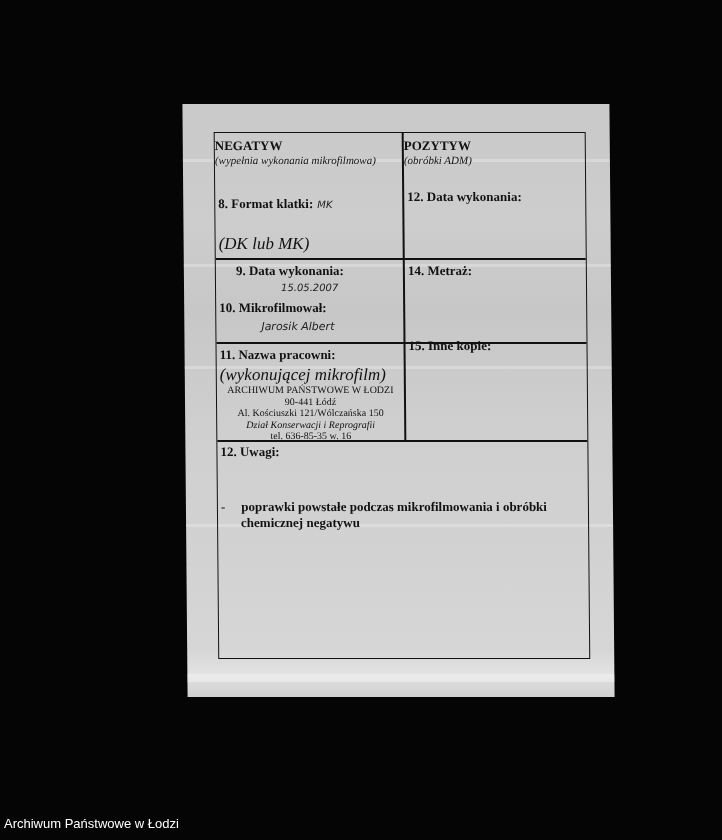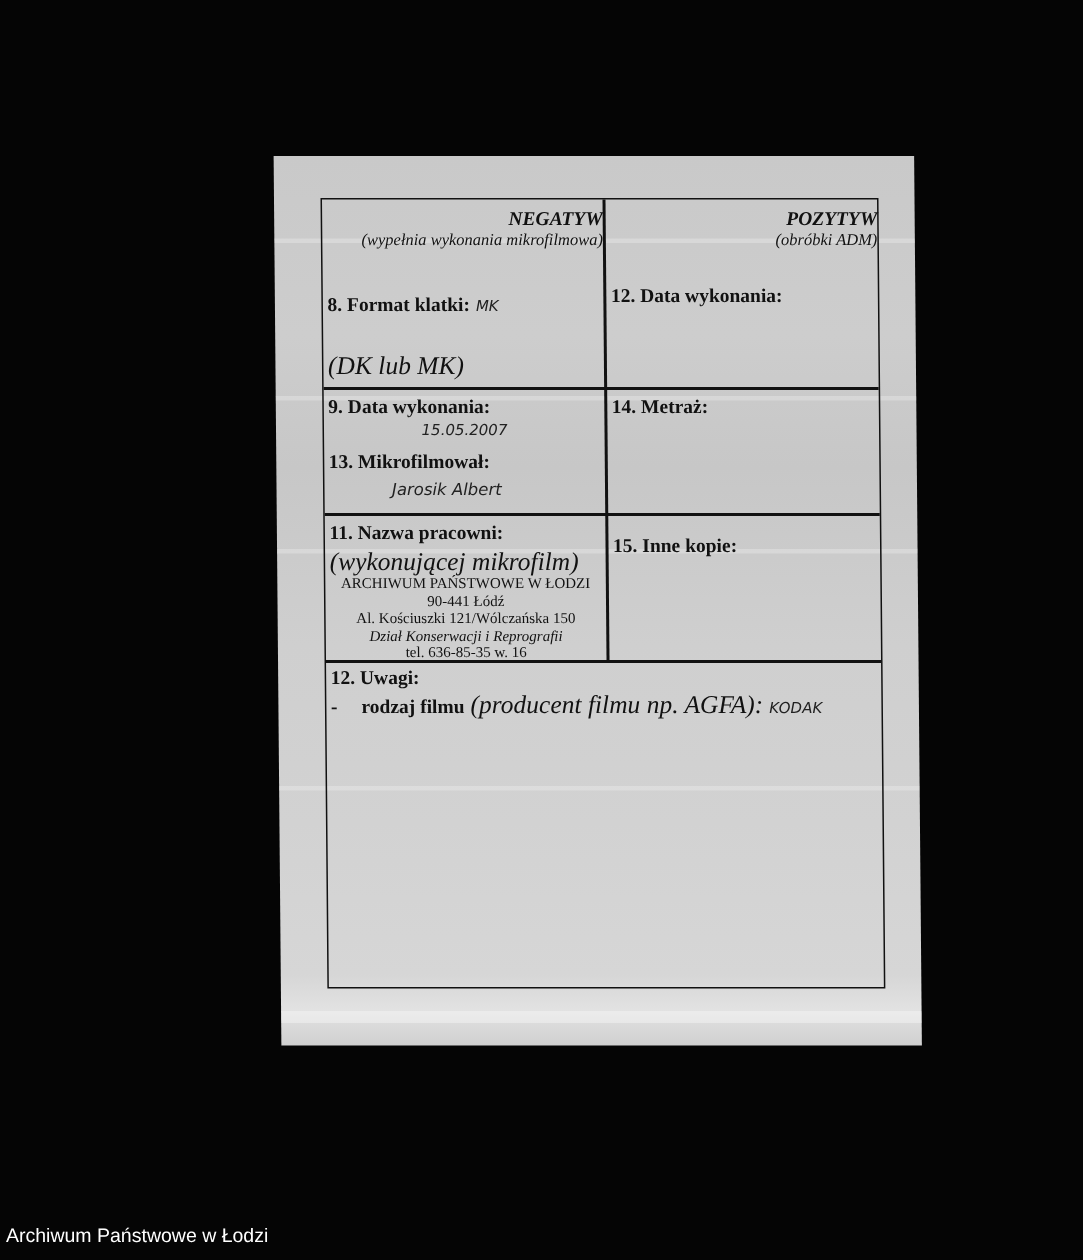--- a/index.html
+++ b/index.html
@@ -9,21 +9,21 @@
       background:linear-gradient(180deg,#c9c9c9 0%,#cdcdcd 20%,#c7c7c7 35%,#cfcfcf 55%,#d2d2d2 75%,#d6d6d6 92%,#e2e2e2 96%,#d0d0d0 100%);
       transform:skewX(0.5deg);
     }
     .stripe { position:absolute; left:0; right:0; height:3px; background:rgba(255,255,255,0.25); }
     .tbl { position:absolute; left:31px; top:28px; width:372px; height:527px; border:1.5px solid #111; box-sizing:border-box; }
     .cell { position:absolute; box-sizing:border-box; color:#111; }
     .vline { position:absolute; left:187px; width:1.5px; background:#111; }
     .hline { position:absolute; left:0; right:0; height:1.5px; background:#111; }
     .b { font-weight:bold; font-size:13px; }
     .i { font-style:italic; font-size:17px; }
-    .center { text-align:right;font-style:italic; }
+    .center { text-align:left; }
     .hand { font-family:"DejaVu Sans", sans-serif; font-style:italic; font-size:10px; color:#222; }
     .small { font-size:10px; line-height:11.5px; text-align:center; }
     .footer { position:absolute; left:4px; top:816px; color:#fff; font-family:"Liberation Sans", sans-serif; font-size:13px; }
   </style>
 </head>
 <body>
 
 <div class="page">
   <div class="stripe" style="top:55px"></div>
   <div class="stripe" style="top:160px"></div>
@@ -47,51 +47,50 @@
       <div class="i" style="position:absolute;left:3px;top:101px">(DK lub MK)</div>
     </div>
 
     <div class="cell" style="left:189px;top:0;width:181px;height:125px">
       <div class="b center" style="margin-top:5px">POZYTYW</div>
       <div class="i center" style="font-size:11px">(obróbki ADM)</div>
       <div class="b" style="position:absolute;left:3px;top:56px">12. Data wykonania:</div>
     </div>
 
     <div class="cell" style="left:0;top:127px;width:187px;height:82px">
-      <div class="b" style="position:absolute;left:3px;top:3px">9. Data wykonania:</div>
+      <div class="b" style="position:absolute;left:20px;top:3px">9. Data wykonania:</div>
       <div class="hand" style="position:absolute;left:65px;top:22px">15.05.2007</div>
-      <div class="b" style="position:absolute;left:3px;top:40px">13. Mikrofilmował:</div>
+      <div class="b" style="position:absolute;left:3px;top:40px">10. Mikrofilmował:</div>
       <div class="hand" style="position:absolute;left:45px;top:60px;font-size:11px">Jarosik Albert</div>
     </div>
 
     <div class="cell" style="left:189px;top:127px;width:181px;height:104px">
       <div class="b" style="position:absolute;left:3px;top:3px">14. Metraż:</div>
     </div>
 
     <div class="cell" style="left:0;top:211px;width:187px;height:96px">
       <div class="b" style="position:absolute;left:3px;top:3px">11. Nazwa pracowni:</div>
       <div class="i" style="position:absolute;left:3px;top:21px">(wykonującej mikrofilm)</div>
       <div style="position:absolute;left:0;width:187px;top:40px">
         <div class="small">ARCHIWUM PAŃSTWOWE W ŁODZI</div>
         <div class="small">90-441 Łódź</div>
         <div class="small">Al. Kościuszki 121/Wólczańska 150</div>
         <div class="small" style="font-style:italic">Dział Konserwacji i Reprografii</div>
         <div class="small">tel. 636-85-35 w. 16</div>
       </div>
     </div>
 
-    <div class="cell" style="left:189px;top:220px;width:181px;height:68px">
+    <div class="cell" style="left:189px;top:202px;width:181px;height:68px">
       <div class="b" style="position:absolute;left:3px;top:3px">15. Inne kopie:</div>
     </div>
 
     <div class="cell" style="left:0;top:309px;width:370px;height:216px">
       <div class="b" style="position:absolute;left:3px;top:2px">12. Uwagi:</div>
-      <div style="position:absolute;left:3px;top:18px;white-space:nowrap">
+      <div style="position:absolute;left:3px;top:55px;white-space:nowrap">
         <span class="b">-</span>
-        <span class="b" style="margin-left:12px">rodzaj filmu</span>
-        <span class="i">(producent filmu np. AGFA):</span>
-        <span class="hand">KODAK</span>
+        <span class="b" style="margin-left:12px">poprawki powstałe podczas mikrofilmowania i obróbki</span>
+        <div class="b" style="margin-left:20px">chemicznej negatywu</div>
       </div>
     </div>
   </div>
 </div>
 
 <div class="footer">Archiwum Państwowe w Łodzi</div>
 
 </body></html>

